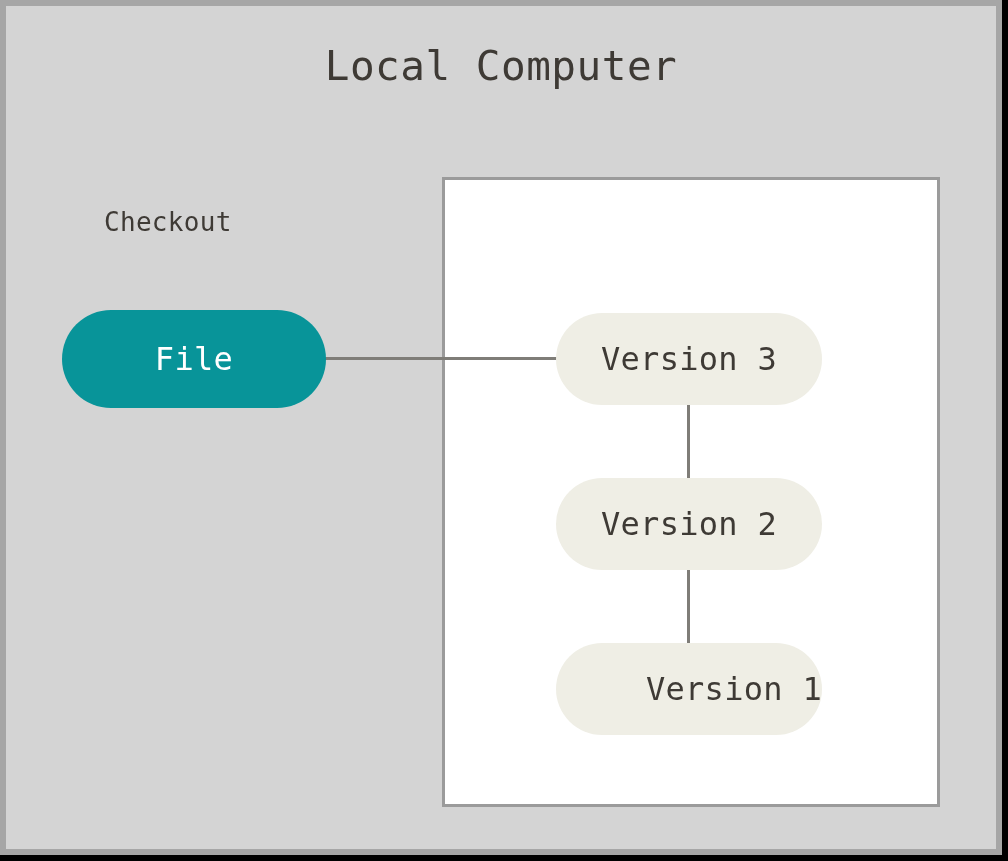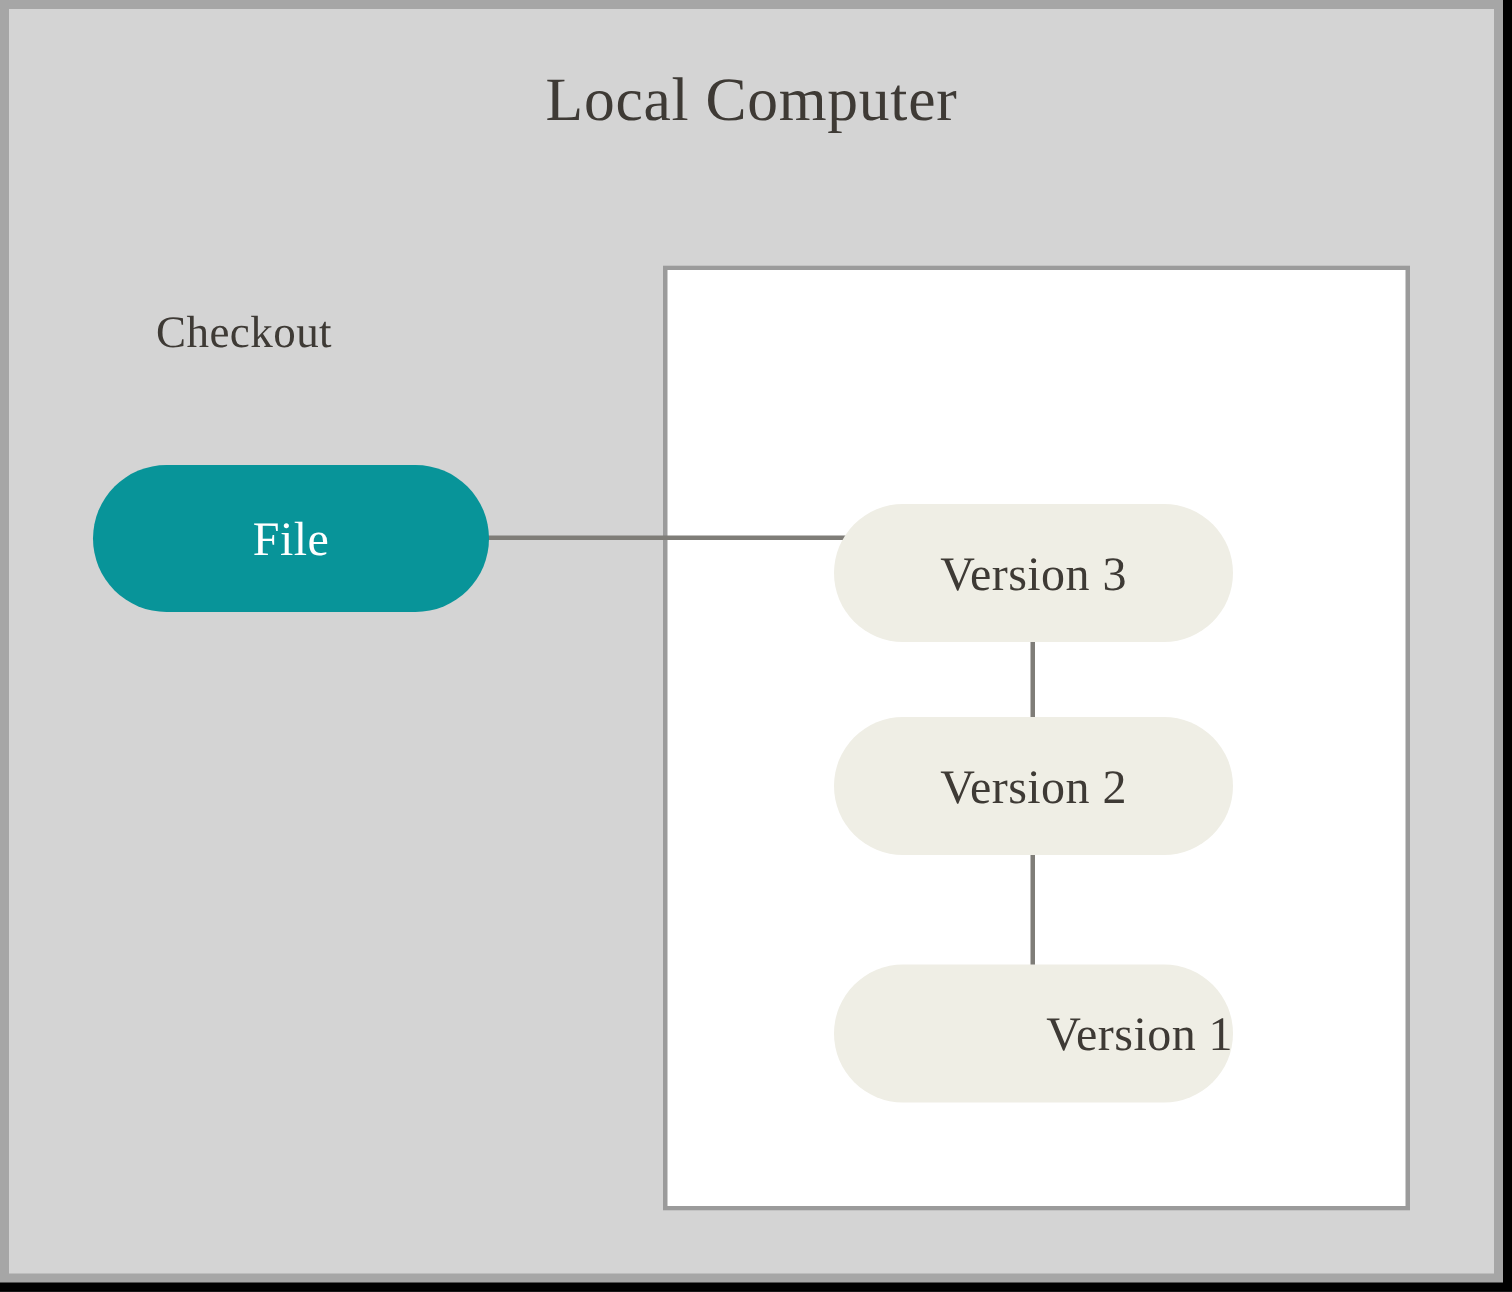--- a/index.html
+++ b/index.html
@@ -25,21 +25,20 @@
   }
 
   
   #frame {
     position: absolute;
     left: 0;
     top: 0;
     width: 1002px;
     height: 855px;
     background: #a6a6a6;
-    font-family: Liberation Serif, serif;
   }
 
   
   #surface {
     position: absolute;
     left: 6px;
     top: 6px;
     width: 990px;
     height: 843px;
     background: #d4d4d4;
@@ -56,21 +55,21 @@
     line-height: 56px;
     letter-spacing: 0.5px;
     color: #3e3a35;
     white-space: pre;
   }
 
   #checkout-label {
     position: absolute;
     left: 104px;
     top: 199px;
-    font-size: 30px;
+    font-size: 26px;
     line-height: 46px;
     letter-spacing: 0.3px;
     color: #3e3a35;
     white-space: pre;
   }
 
   
   #vdb-box {
     position: absolute;
     left: 442px;
@@ -146,21 +145,21 @@
   }
 
   .pill.version {
     left: 556px;
     width: 266px;
     height: 92px;
     background: #efeee5;
     color: #3e3a35;
   }
 
-  #node-version-3 { top: 313px; margin-top: 23px; }
+  #node-version-3 { top: 313px; }
   #node-version-2 { top: 478px; }
   #node-version-1 { top: 643px; justify-content: flex-end; }
 </style>
 </head>
 <body>
 
 <div id="canvas">
 
   <div id="frame">
 

